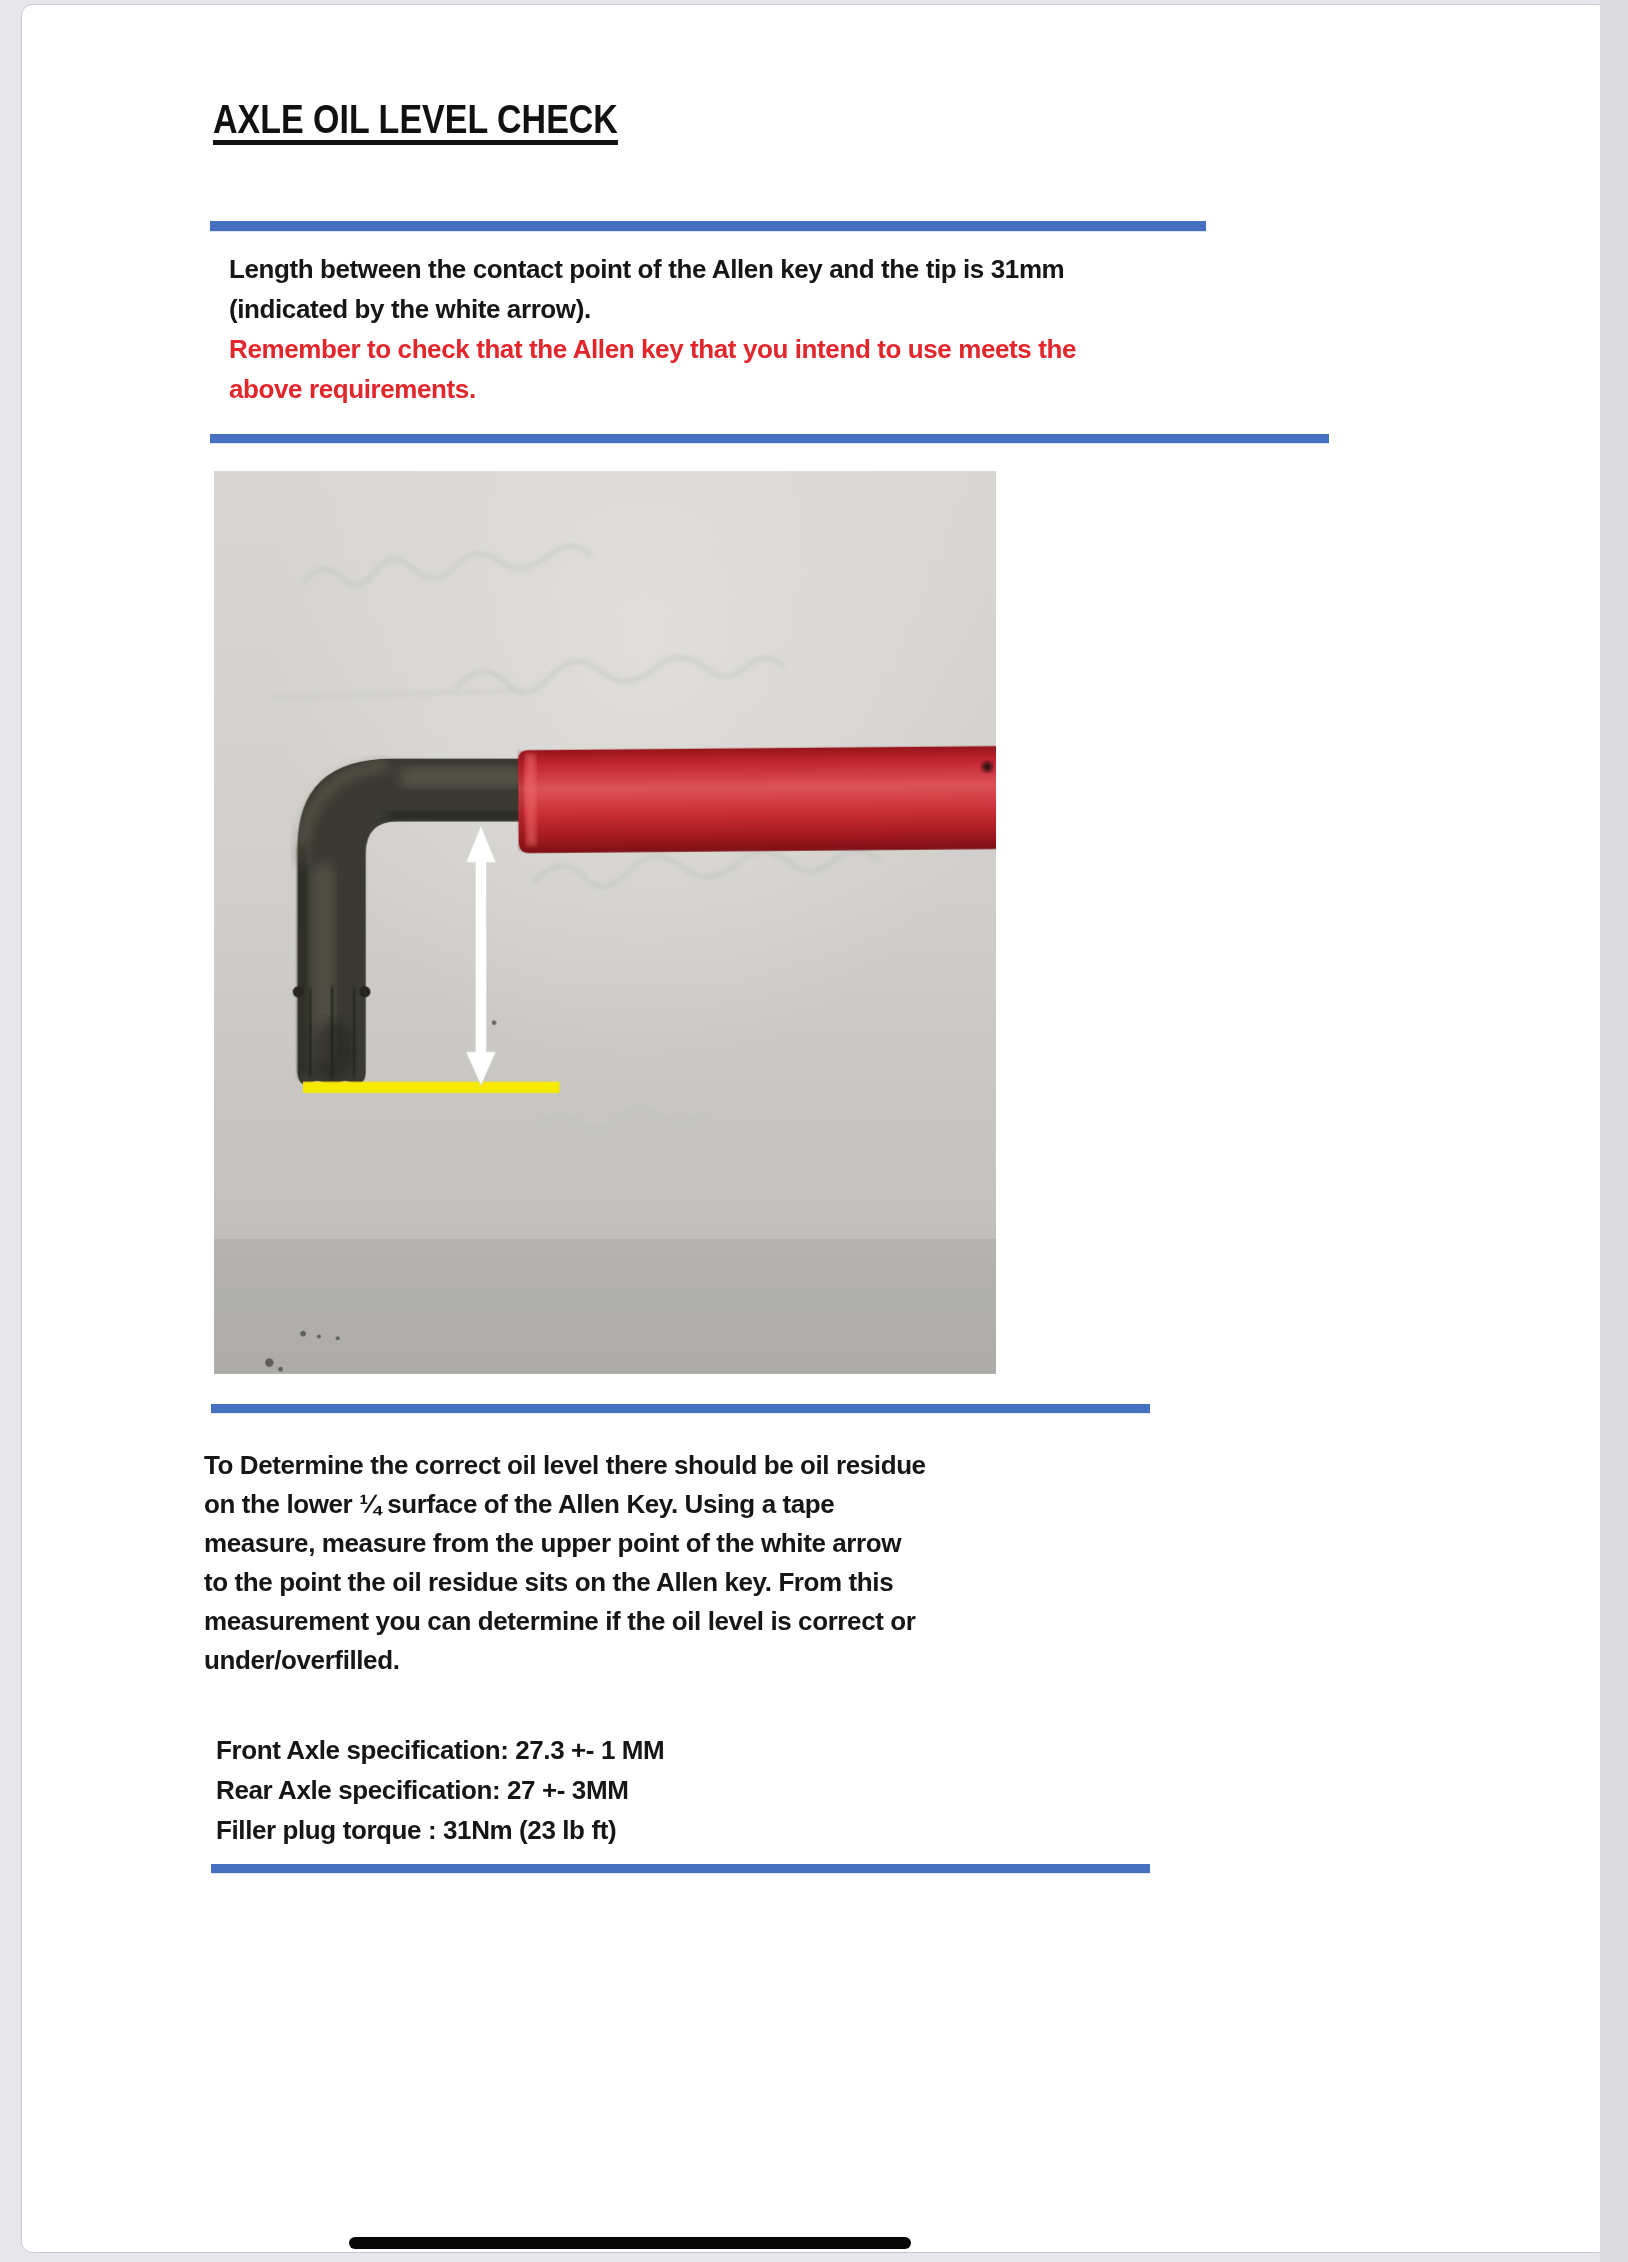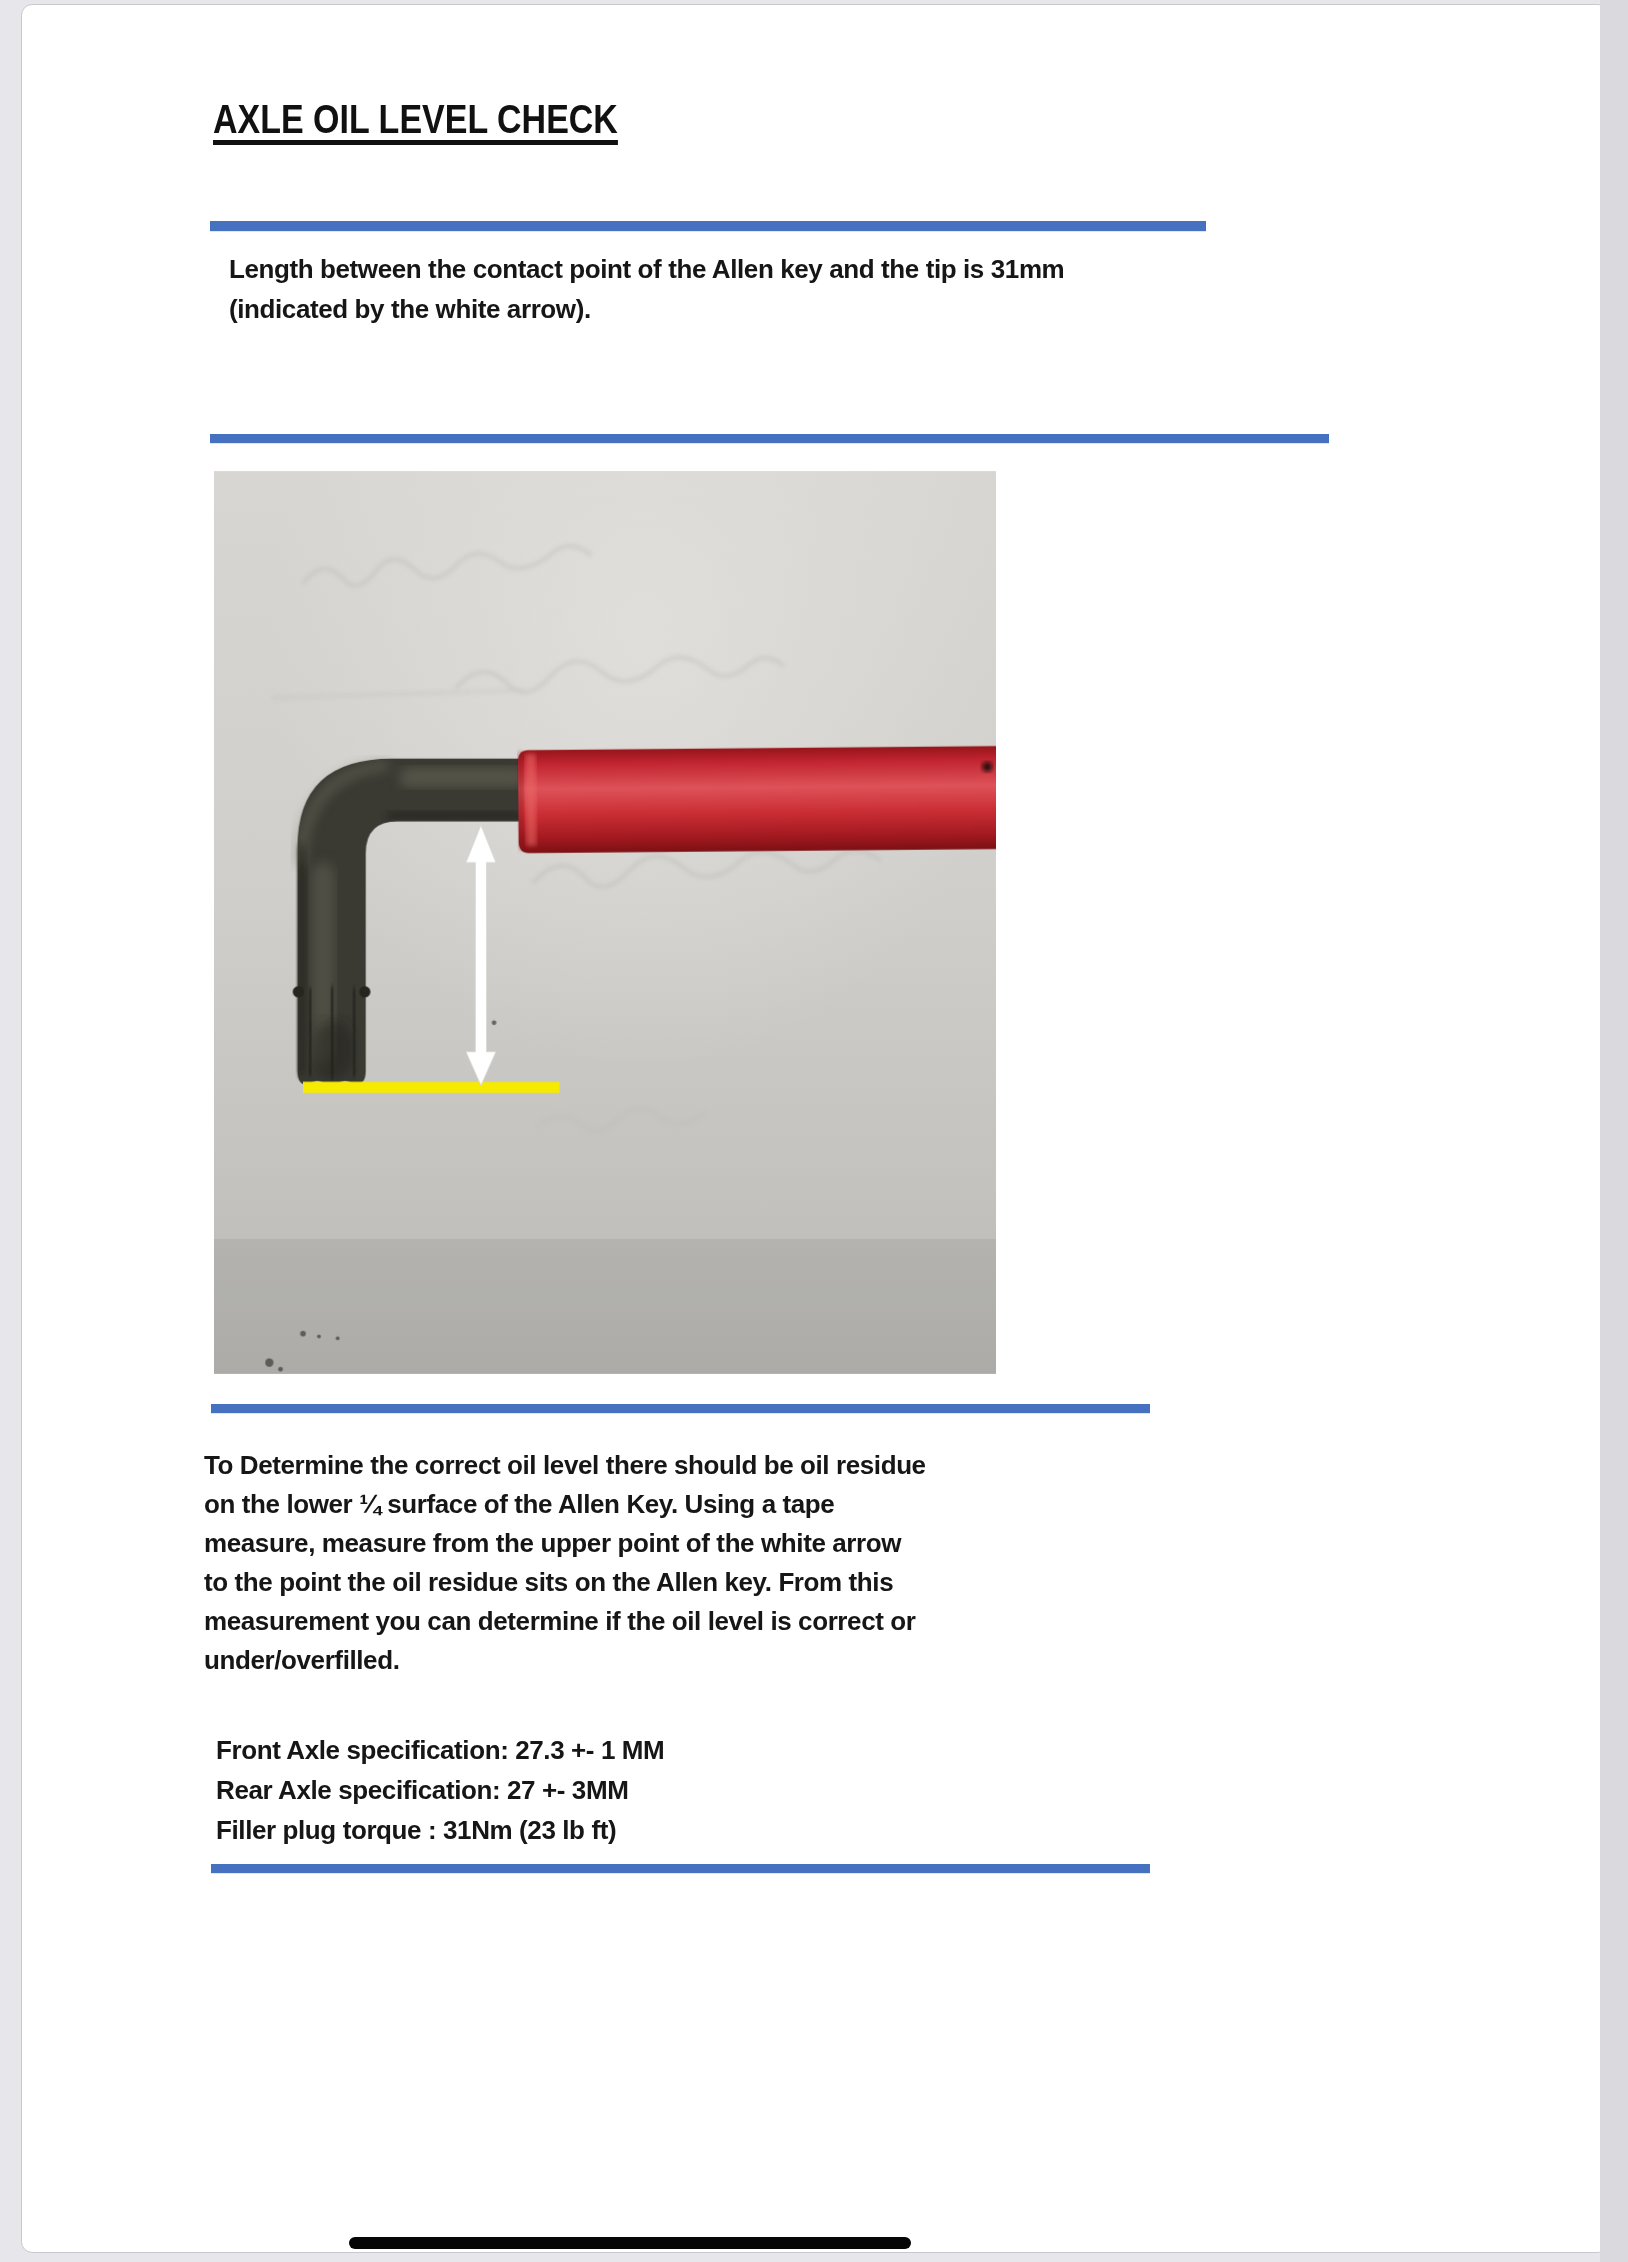--- a/index.html
+++ b/index.html
@@ -48,20 +48,22 @@
 
   <div class="page"></div>
 
   <h1 class="title">AXLE OIL LEVEL CHECK</h1>
 
   <div class="rule rule1"></div>
 
   <div class="para intro">
     <div class="line">Length between the contact point of the Allen key and the tip is 31mm</div>
     <div class="line">(indicated by the white arrow).</div>
+    <div class="line red">Remember to check that the Allen key that you intend to use meets the</div>
+    <div class="line red">above requirements.</div>
   </div>
 
   <div class="rule rule2"></div>
 
   <div class="photo">
     <svg width="782" height="903" viewBox="0 0 835 964" xmlns="http://www.w3.org/2000/svg">
       <defs>
         <linearGradient id="bgGrad" x1="0" y1="0" x2="0" y2="1">
           <stop offset="0" stop-color="#d7d6d2"></stop>
           <stop offset="0.45" stop-color="#d0cfcb"></stop>

